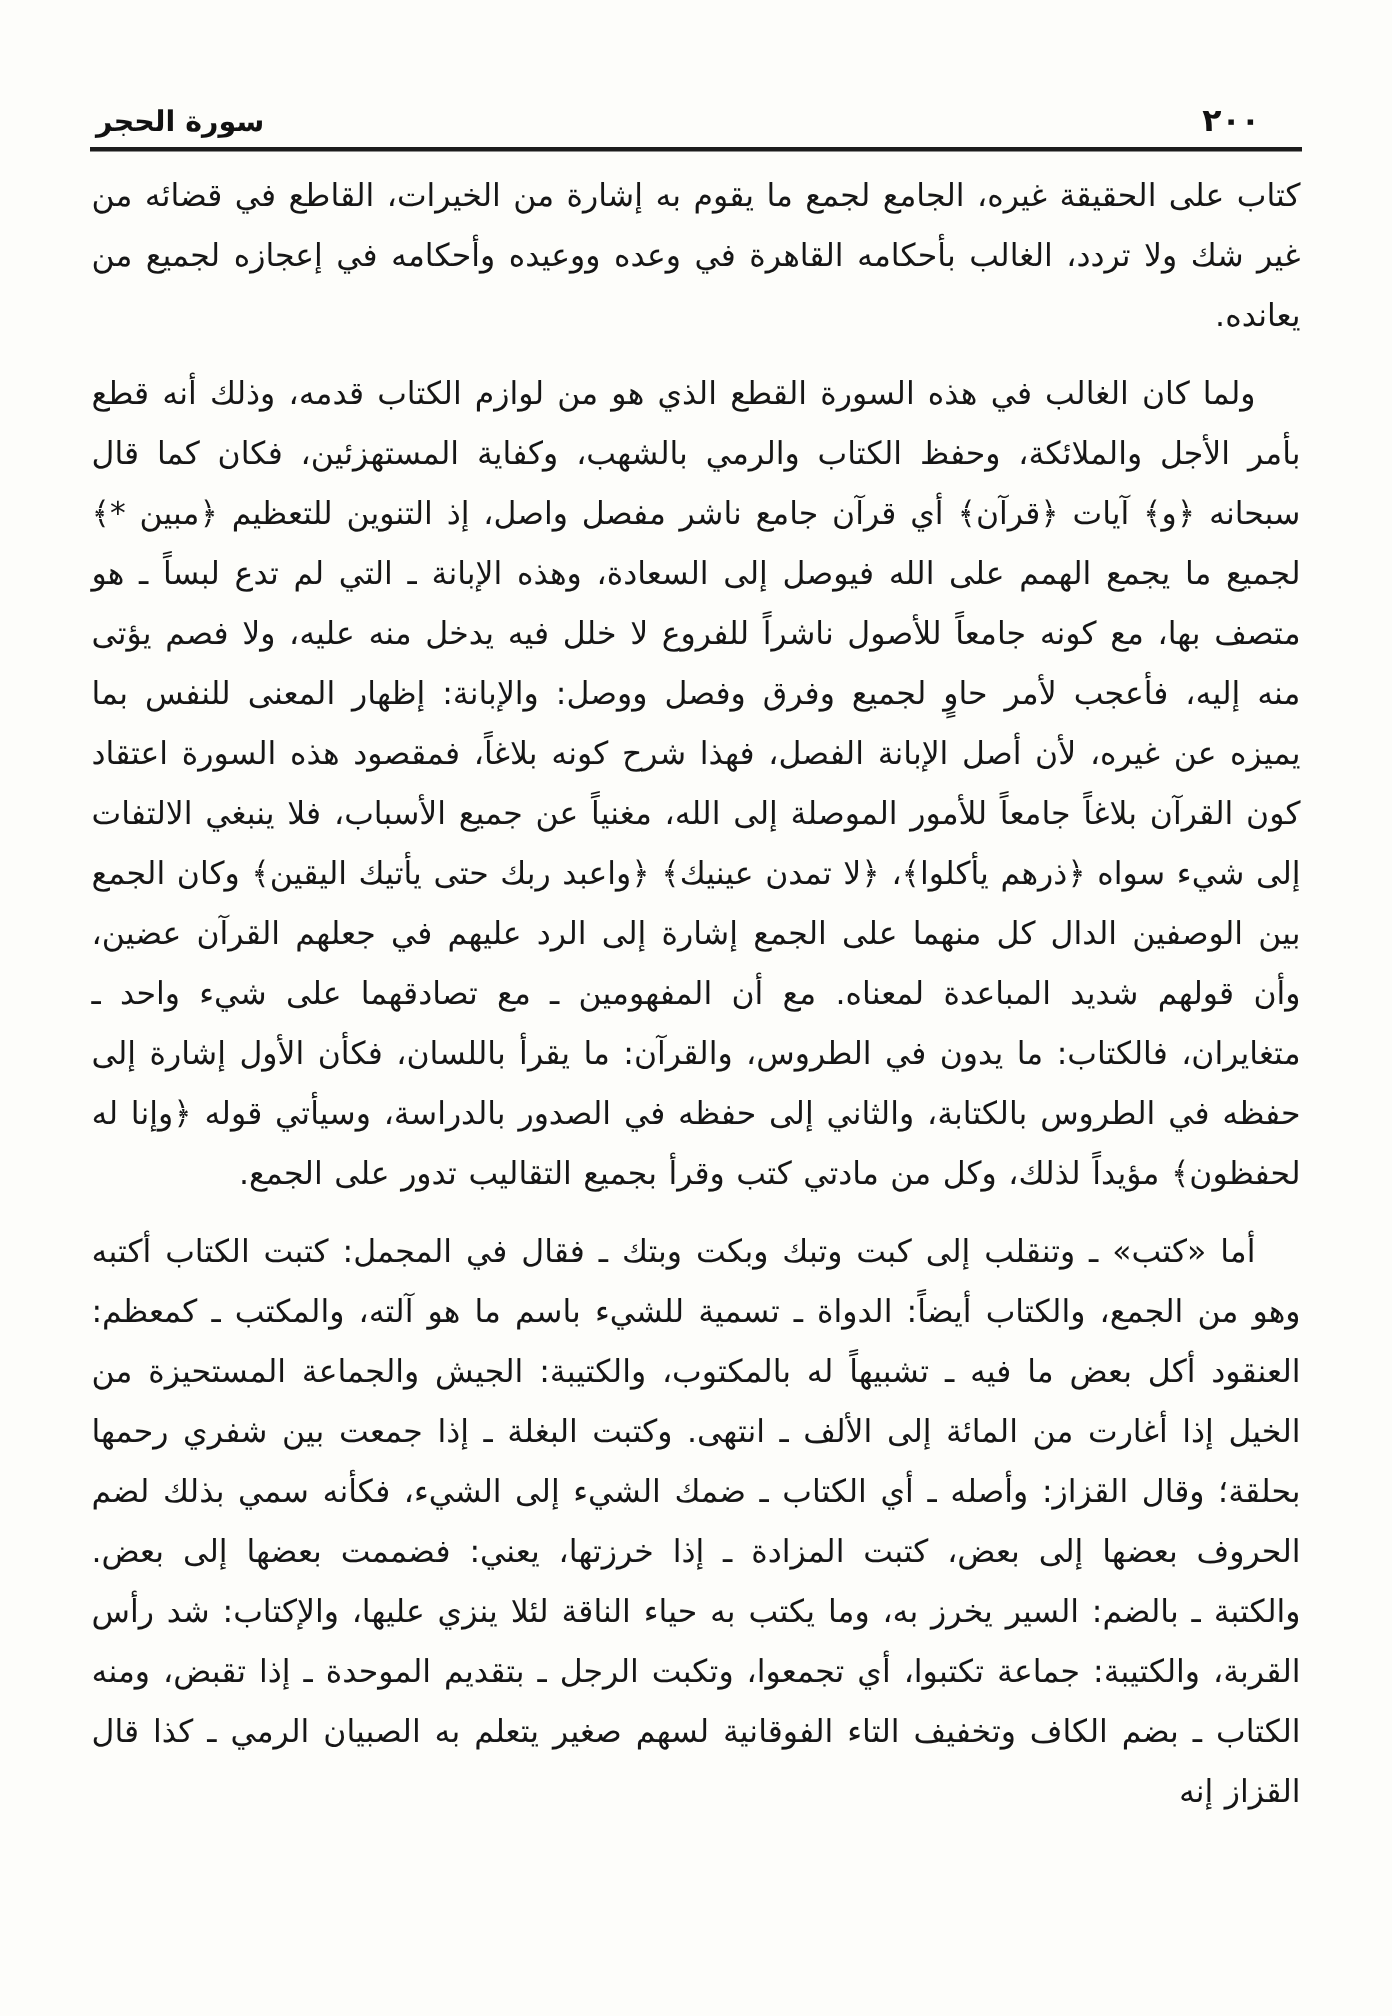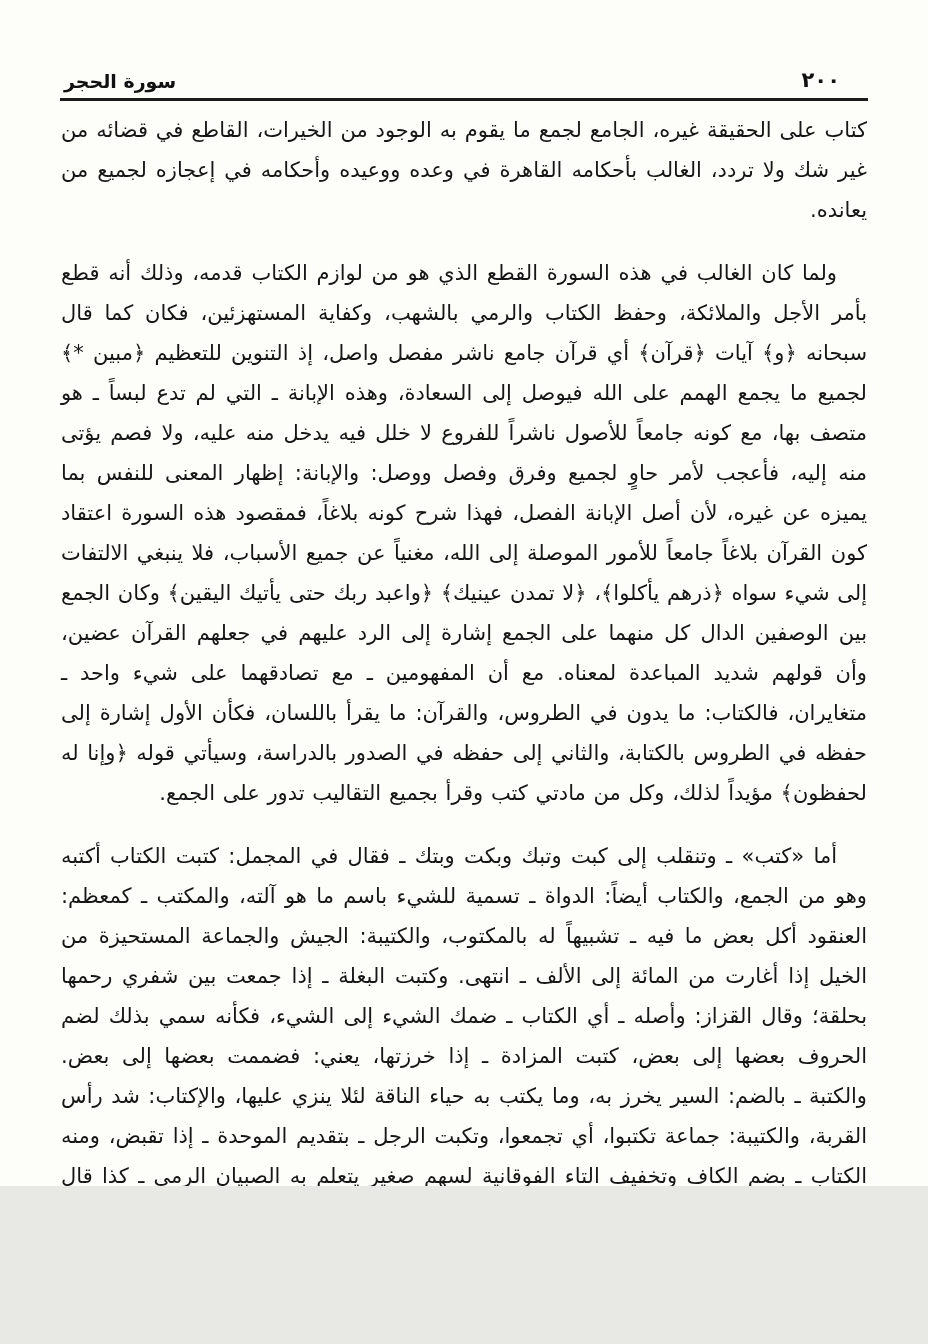--- a/index.html
+++ b/index.html
@@ -3,21 +3,21 @@
 <meta charset="utf-8">
 <style>
   html, body {
     margin: 0;
     padding: 0;
     background: #e8e8e4;
   }
   .page {
     position: relative;
     width: 928px;
-    height: 1186px;
+    height: 1344px;
     margin: 0 auto;
     background: #fdfdfa;
     overflow: hidden;
     font-family: "DejaVu Sans", sans-serif;
     color: #161616;
   }
   .page-header {
     position: absolute;
     top: 52px;
     left: 62px;
@@ -60,37 +60,37 @@
     text-align: justify;
     font-size: 21px;
     line-height: 40px;
     word-spacing: 1px;
   }
   .page-body p {
     margin: 0;
     padding: 0;
   }
   .page-body p + p {
-    margin-top: 23px;
+    margin-top: 12px;
   }
   .page-body p.indent {
     text-indent: 30px;
   }
 </style>
 </head>
 <body>
 
 <div class="page">
 
   <div class="page-header">
     <span class="section-title">سورة الحجر</span>
     <span class="page-number">٢٠٠</span>
   </div>
 
   <hr class="header-rule">
 
   <div class="page-body">
-    <p>كتاب على الحقيقة غيره، الجامع لجمع ما يقوم به الوجود من الخيرات، القاطع في قضائه من غير شك ولا تردد، الغالب بأحكامه القاهرة في وعده ووعيده وأحكامه في إعجازه لجميع من يعانده.</p>
+    <p>كتاب على الحقيقة غيره، الجامع لجمع ما يقوم به إشارة من الخيرات، القاطع في قضائه من غير شك ولا تردد، الغالب بأحكامه القاهرة في وعده ووعيده وأحكامه في إعجازه لجميع من يعانده.</p>
     <p class="indent">ولما كان الغالب في هذه السورة القطع الذي هو من لوازم الكتاب قدمه، وذلك أنه قطع بأمر الأجل والملائكة، وحفظ الكتاب والرمي بالشهب، وكفاية المستهزئين، فكان كما قال سبحانه ﴿و﴾ آيات ﴿قرآن﴾ أي قرآن جامع ناشر مفصل واصل، إذ التنوين للتعظيم ﴿مبين *﴾ لجميع ما يجمع الهمم على الله فيوصل إلى السعادة، وهذه الإبانة ـ التي لم تدع لبساً ـ هو متصف بها، مع كونه جامعاً للأصول ناشراً للفروع لا خلل فيه يدخل منه عليه، ولا فصم يؤتى منه إليه، فأعجب لأمر حاوٍ لجميع وفرق وفصل ووصل: والإبانة: إظهار المعنى للنفس بما يميزه عن غيره، لأن أصل الإبانة الفصل، فهذا شرح كونه بلاغاً، فمقصود هذه السورة اعتقاد كون القرآن بلاغاً جامعاً للأمور الموصلة إلى الله، مغنياً عن جميع الأسباب، فلا ينبغي الالتفات إلى شيء سواه ﴿ذرهم يأكلوا﴾، ﴿لا تمدن عينيك﴾ ﴿واعبد ربك حتى يأتيك اليقين﴾ وكان الجمع بين الوصفين الدال كل منهما على الجمع إشارة إلى الرد عليهم في جعلهم القرآن عضين، وأن قولهم شديد المباعدة لمعناه. مع أن المفهومين ـ مع تصادقهما على شيء واحد ـ متغايران، فالكتاب: ما يدون في الطروس، والقرآن: ما يقرأ باللسان، فكأن الأول إشارة إلى حفظه في الطروس بالكتابة، والثاني إلى حفظه في الصدور بالدراسة، وسيأتي قوله ﴿وإنا له لحفظون﴾ مؤيداً لذلك، وكل من مادتي كتب وقرأ بجميع التقاليب تدور على الجمع.</p>
     <p class="indent">أما «كتب» ـ وتنقلب إلى كبت وتبك وبكت وبتك ـ فقال في المجمل: كتبت الكتاب أكتبه وهو من الجمع، والكتاب أيضاً: الدواة ـ تسمية للشيء باسم ما هو آلته، والمكتب ـ كمعظم: العنقود أكل بعض ما فيه ـ تشبيهاً له بالمكتوب، والكتيبة: الجيش والجماعة المستحيزة من الخيل إذا أغارت من المائة إلى الألف ـ انتهى. وكتبت البغلة ـ إذا جمعت بين شفري رحمها بحلقة؛ وقال القزاز: وأصله ـ أي الكتاب ـ ضمك الشيء إلى الشيء، فكأنه سمي بذلك لضم الحروف بعضها إلى بعض، كتبت المزادة ـ إذا خرزتها، يعني: فضممت بعضها إلى بعض. والكتبة ـ بالضم: السير يخرز به، وما يكتب به حياء الناقة لئلا ينزي عليها، والإكتاب: شد رأس القربة، والكتيبة: جماعة تكتبوا، أي تجمعوا، وتكبت الرجل ـ بتقديم الموحدة ـ إذا تقبض، ومنه الكتاب ـ بضم الكاف وتخفيف التاء الفوقانية لسهم صغير يتعلم به الصبيان الرمي ـ كذا قال القزاز إنه</p>
   </div>
 
 </div>
 
 </body></html>

